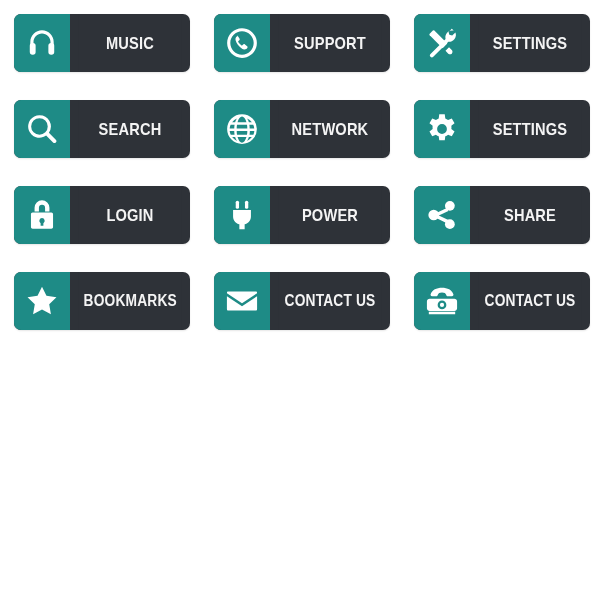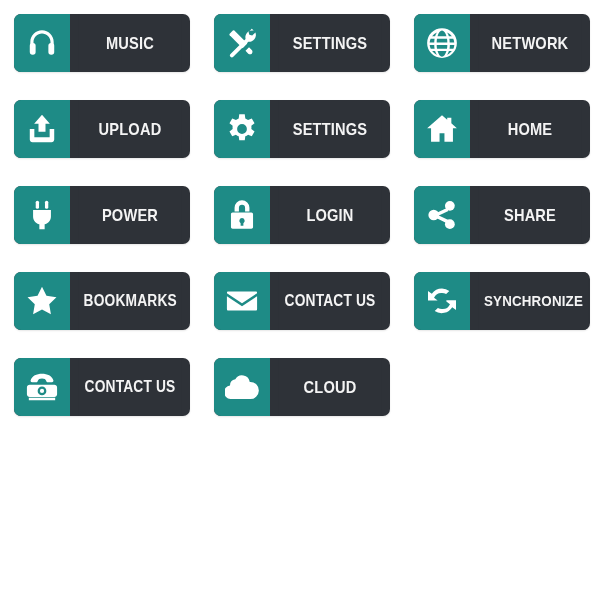--- a/index.html
+++ b/index.html
@@ -80,78 +80,78 @@
           <path d="M16 4C9.9 4 5 8.9 5 15v8a2 2 0 0 0 2 2h1V15c0-4.4 3.6-8 8-8s8 3.6 8 8v10h1a2 2 0 0 0 2-2v-8c0-6.1-4.9-11-11-11z"></path>
           <rect x="4.5" y="16" width="5.5" height="11" rx="2.6"></rect>
           <rect x="22" y="16" width="5.5" height="11" rx="2.6"></rect>
         </svg>
       </span>
       <span class="btn-label">MUSIC</span>
     </div>
     <div class="btn">
       <span class="btn-icon">
         <svg viewBox="0 0 32 32">
+          <path d="M16 2C8.3 2 2 8.3 2 16s6.3 14 14 14 14-6.3 14-14S23.7 2 16 2zm0 3c6.1 0 11 4.9 11 11s-4.9 11-11 11S5 22.1 5 16 9.9 5 16 5z"></path>
+          <path d="M12.6 9.2c-1 .1-2.2 1.1-2.6 2.2-.5 1.5.2 3.6 1.9 6 1.8 2.5 4.2 4.4 6 4.7 1.3.2 2.7-.5 3.2-1.6.3-.6.2-.9-.3-1.4l-2-1.8c-.6-.5-1-.5-1.6 0l-.9.8c-.3.3-.6.3-1 0-.9-.6-2.1-1.9-2.8-3-.2-.4-.2-.7.1-1l.9-.8c.5-.5.5-.9.1-1.6l-1.4-2.1c-.3-.5-.6-.6-1.1-.5z"></path>
+        </svg>
+      </span>
+      <span class="btn-label">SUPPORT</span>
+    </div>
+    <div class="btn">
+      <span class="btn-icon">
+        <svg viewBox="0 0 32 32">
           <path d="M7.4 4.3 4.4 7.3a1 1 0 0 0 0 1.4l12.2 12.2 4.4-4.4L8.8 4.3a1 1 0 0 0-1.4 0z"></path>
           <path d="m19.3 23.4 2.6 2.6c.9.9 2.4.9 3.3 0s.9-2.4 0-3.3l-2.6-2.6-3.3 3.3z"></path>
           <path d="M27 4.3a6.4 6.4 0 0 0-7.6 7.9L5.2 26.4a1.8 1.8 0 0 0 2.6 2.6L22 14.8A6.4 6.4 0 0 0 28.6 6l-3 3-2.7-.7-.7-2.7 3-3c-.1-.1-.2-.2-.2-.3z"></path>
         </svg>
       </span>
       <span class="btn-label">SETTINGS</span>
+    </div>
+    <div class="btn">
+      <span class="btn-icon">
+        <svg viewBox="0 0 32 32">
+          <path d="M13.6 3a10.6 10.6 0 1 0 6.3 19.1l6.5 6.5a1.8 1.8 0 0 0 2.6-2.6l-6.5-6.5A10.6 10.6 0 0 0 13.6 3zm0 2.8a7.8 7.8 0 1 1 0 15.6 7.8 7.8 0 0 1 0-15.6z"></path>
+        </svg>
+      </span>
+      <span class="btn-label">SEARCH</span>
     </div>
     <div class="btn">
       <span class="btn-icon">
         <svg viewBox="0 0 32 32">
           <path d="M16 2a14 14 0 1 0 0 28 14 14 0 0 0 0-28zm0 2.3c1.6 0 3.3 2 4.2 5.3h-8.4C12.7 6.3 14.4 4.3 16 4.3zM11.2 6a14.4 14.4 0 0 0-1.7 3.6H6.7A11.8 11.8 0 0 1 11.2 6zm9.6 0a11.8 11.8 0 0 1 4.5 3.6h-2.8A14.4 14.4 0 0 0 20.8 6zM5.4 11.9h3.6a26 26 0 0 0-.3 3.6H4.4c.1-1.3.4-2.5.9-3.6zm5.9 0h9.4c.2 1.1.3 2.3.3 3.6H11c0-1.3.1-2.5.3-3.6zm11.7 0h3.6c.5 1.1.8 2.3.9 3.6h-4.3c0-1.3-.1-2.5-.3-3.6zM4.4 17.8h4.3c0 1.3.1 2.5.3 3.6H5.4a11.7 11.7 0 0 1-1-3.6zm6.6 0h10c0 1.3-.1 2.5-.3 3.6h-9.4c-.2-1.1-.3-2.3-.3-3.6zm12.3 0h4.3c-.1 1.3-.4 2.5-.9 3.6h-3.6c.2-1.1.3-2.3.3-3.6zM6.7 23.6h2.8c.4 1.4 1 2.6 1.7 3.6a11.8 11.8 0 0 1-4.5-3.6zm5.1 0h8.4c-.9 3.3-2.6 5.3-4.2 5.3s-3.3-2-4.2-5.3zm10.7 0h2.8a11.8 11.8 0 0 1-4.5 3.6c.7-1 1.3-2.2 1.7-3.6z"></path>
         </svg>
       </span>
       <span class="btn-label">NETWORK</span>
     </div>
     <div class="btn">
       <span class="btn-icon">
         <svg viewBox="0 0 32 32">
-          <path d="M16 2.6 8.6 11h4.1v7.7h6.6V11h4.1L16 2.6z"></path>
-          <path d="M4.5 16v9.9c0 1.4 1.1 2.5 2.5 2.5h18c1.4 0 2.5-1.1 2.5-2.5V16h-4.3v7.8H8.8V16H4.5z"></path>
-        </svg>
-      </span>
-      <span class="btn-label">UPLOAD</span>
-    </div>
-    <div class="btn">
-      <span class="btn-icon">
-        <svg viewBox="0 0 32 32">
           <path d="M13.4 2.2 12.9 6a10.6 10.6 0 0 0-2.6 1.5L6.8 6 4.2 10.5l3 2.4a10.6 10.6 0 0 0 0 3l-3 2.4 2.6 4.5 3.5-1.5a10.6 10.6 0 0 0 2.6 1.5l.5 3.8h5.2l.5-3.8a10.6 10.6 0 0 0 2.6-1.5l3.5 1.5 2.6-4.5-3-2.4a10.6 10.6 0 0 0 0-3l3-2.4-2.6-4.5-3.5 1.5A10.6 10.6 0 0 0 19.1 6l-.5-3.8h-5.2zM16 11.4a4.6 4.6 0 1 1 0 9.2 4.6 4.6 0 0 1 0-9.2z"></path>
         </svg>
       </span>
       <span class="btn-label">SETTINGS</span>
     </div>
     <div class="btn">
       <span class="btn-icon">
         <svg viewBox="0 0 32 32">
-          <path d="M16 3 2 15.2h3.7V28h8V20h4.6v8h8V15.2H30L24.8 10.6V5.4h-3.9v1.9L16 3z"></path>
+          <path d="M16 2.2a7 7 0 0 0-7 7v3.4h4.1V9.2a2.9 2.9 0 0 1 5.8 0v3.4H23V9.2a7 7 0 0 0-7-7z"></path>
+          <path d="M7.2 13.6c-.9 0-1.6.7-1.6 1.6v12.1c0 .9.7 1.6 1.6 1.6h17.6c.9 0 1.6-.7 1.6-1.6V15.2c0-.9-.7-1.6-1.6-1.6H7.2zm8.8 5.3a2.6 2.6 0 0 1 1.3 4.8v2.3h-2.6v-2.3a2.6 2.6 0 0 1 1.3-4.8z"></path>
         </svg>
       </span>
-      <span class="btn-label">HOME</span>
+      <span class="btn-label">LOGIN</span>
     </div>
     <div class="btn">
       <span class="btn-icon">
         <svg viewBox="0 0 32 32">
           <rect x="10.1" y="2.6" width="3.1" height="7.5" rx="1.5"></rect>
           <rect x="18.8" y="2.6" width="3.1" height="7.5" rx="1.5"></rect>
           <path d="M7.6 11.2v6.1c0 3.6 2.5 6.6 5.9 7.4v4.7h5v-4.7c3.4-.8 5.9-3.8 5.9-7.4v-6.1H7.6z"></path>
         </svg>
       </span>
       <span class="btn-label">POWER</span>
-    </div>
-    <div class="btn">
-      <span class="btn-icon">
-        <svg viewBox="0 0 32 32">
-          <path d="M16 2.2a7 7 0 0 0-7 7v3.4h4.1V9.2a2.9 2.9 0 0 1 5.8 0v3.4H23V9.2a7 7 0 0 0-7-7z"></path>
-          <path d="M7.2 13.6c-.9 0-1.6.7-1.6 1.6v12.1c0 .9.7 1.6 1.6 1.6h17.6c.9 0 1.6-.7 1.6-1.6V15.2c0-.9-.7-1.6-1.6-1.6H7.2zm8.8 5.3a2.6 2.6 0 0 1 1.3 4.8v2.3h-2.6v-2.3a2.6 2.6 0 0 1 1.3-4.8z"></path>
-        </svg>
-      </span>
-      <span class="btn-label">LOGIN</span>
     </div>
     <div class="btn">
       <span class="btn-icon">
         <svg viewBox="0 0 32 32">
           <circle cx="23.4" cy="7.4" r="4.6"></circle>
           <circle cx="23.4" cy="24.6" r="4.6"></circle>
           <circle cx="8.2" cy="16" r="5"></circle>
           <path d="m20.6 9.3-11 5.3 1.4 2.9 11-5.3-1.4-2.9zM11 15.5l-1.4 2.9 11 5.3 1.4-2.9-11-5.3z"></path>
         </svg>
       </span>
@@ -170,38 +170,21 @@
         <svg viewBox="0 0 32 32">
           <path d="M3 7.1c-.7 0-1.2.5-1.2 1.2v.4L16 18.2 30.2 8.7v-.4c0-.7-.5-1.2-1.2-1.2H3z"></path>
           <path d="M1.8 11.5v12.3c0 .7.5 1.2 1.2 1.2h26c.7 0 1.2-.5 1.2-1.2V11.5L16 21 1.8 11.5z"></path>
         </svg>
       </span>
       <span class="btn-label long">CONTACT US</span>
     </div>
     <div class="btn">
       <span class="btn-icon">
         <svg viewBox="0 0 32 32">
-          <path d="M16 4.2a11.8 11.8 0 0 0-9.6 5l-3.6-2.7v9.1h9.1l-3.4-2.6A7.6 7.6 0 0 1 16 8.4c1.4 0 2.7.4 3.9 1l3-2.9A11.8 11.8 0 0 0 16 4.2z"></path>
-          <path d="M20.1 16.4l3.4 2.6A7.6 7.6 0 0 1 16 23.6c-1.4 0-2.7-.4-3.9-1l-3 2.9a11.8 11.8 0 0 0 16.5-3.7l3.6 2.7v-9.1h-9.1z"></path>
-        </svg>
-      </span>
-      <span class="btn-label xlong">SYNCHRONIZE</span>
-    </div>
-    <div class="btn">
-      <span class="btn-icon">
-        <svg viewBox="0 0 32 32">
           <path d="M16 3.6c-5.1 0-9.4 2-10.7 6.1-.3.9.3 1.8 1.3 1.8h3.9c.8 0 1.3-.5 1.5-1.2.4-1.5 1.8-2.3 4-2.3s3.6.8 4 2.3c.2.7.7 1.2 1.5 1.2h3.9c1 0 1.6-.9 1.3-1.8C25.4 5.6 21.1 3.6 16 3.6z"></path>
           <path d="M4.4 13.9c-1.4 0-2.6 1.1-2.6 2.5v6.4c0 1.4 1.2 2.5 2.6 2.5h23.2c1.4 0 2.6-1.1 2.6-2.5v-6.4c0-1.4-1.2-2.5-2.6-2.5H4.4zM16 15.6a4.1 4.1 0 1 1 0 8.2 4.1 4.1 0 0 1 0-8.2z"></path>
           <circle cx="16" cy="19.7" r="2"></circle>
           <path d="M3.6 26.2h24.8v2.2H3.6z"></path>
         </svg>
       </span>
       <span class="btn-label long">CONTACT US</span>
     </div>
-    <div class="btn">
-      <span class="btn-icon">
-        <svg viewBox="0 0 32 32">
-          <path d="M23.3 11.2a7.4 7.4 0 0 0-13.6-2.6 6 6 0 0 0-5 5.9 6.5 6.5 0 0 0 .4 12.9h18.4a8.1 8.1 0 0 0 .5-16.2h-.7z"></path>
-        </svg>
-      </span>
-      <span class="btn-label">CLOUD</span>
-    </div>
   </div>
 
 </body></html>

